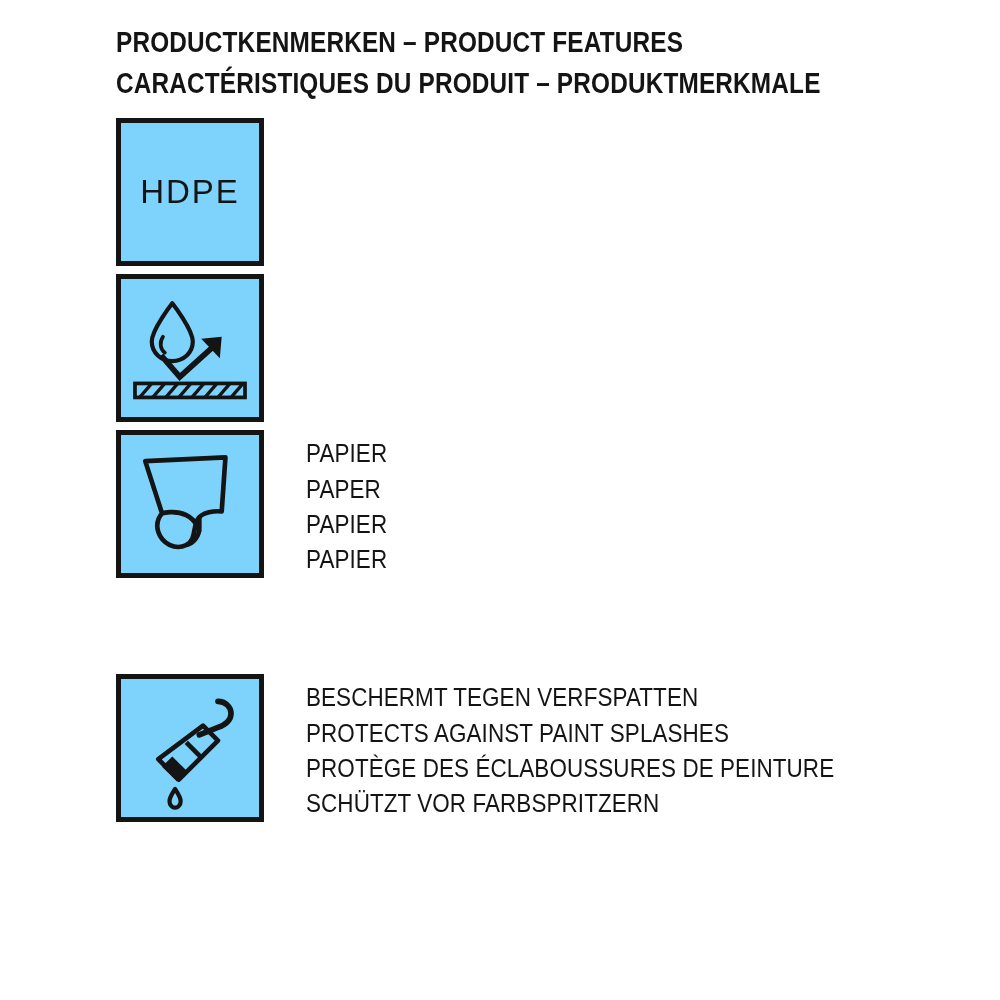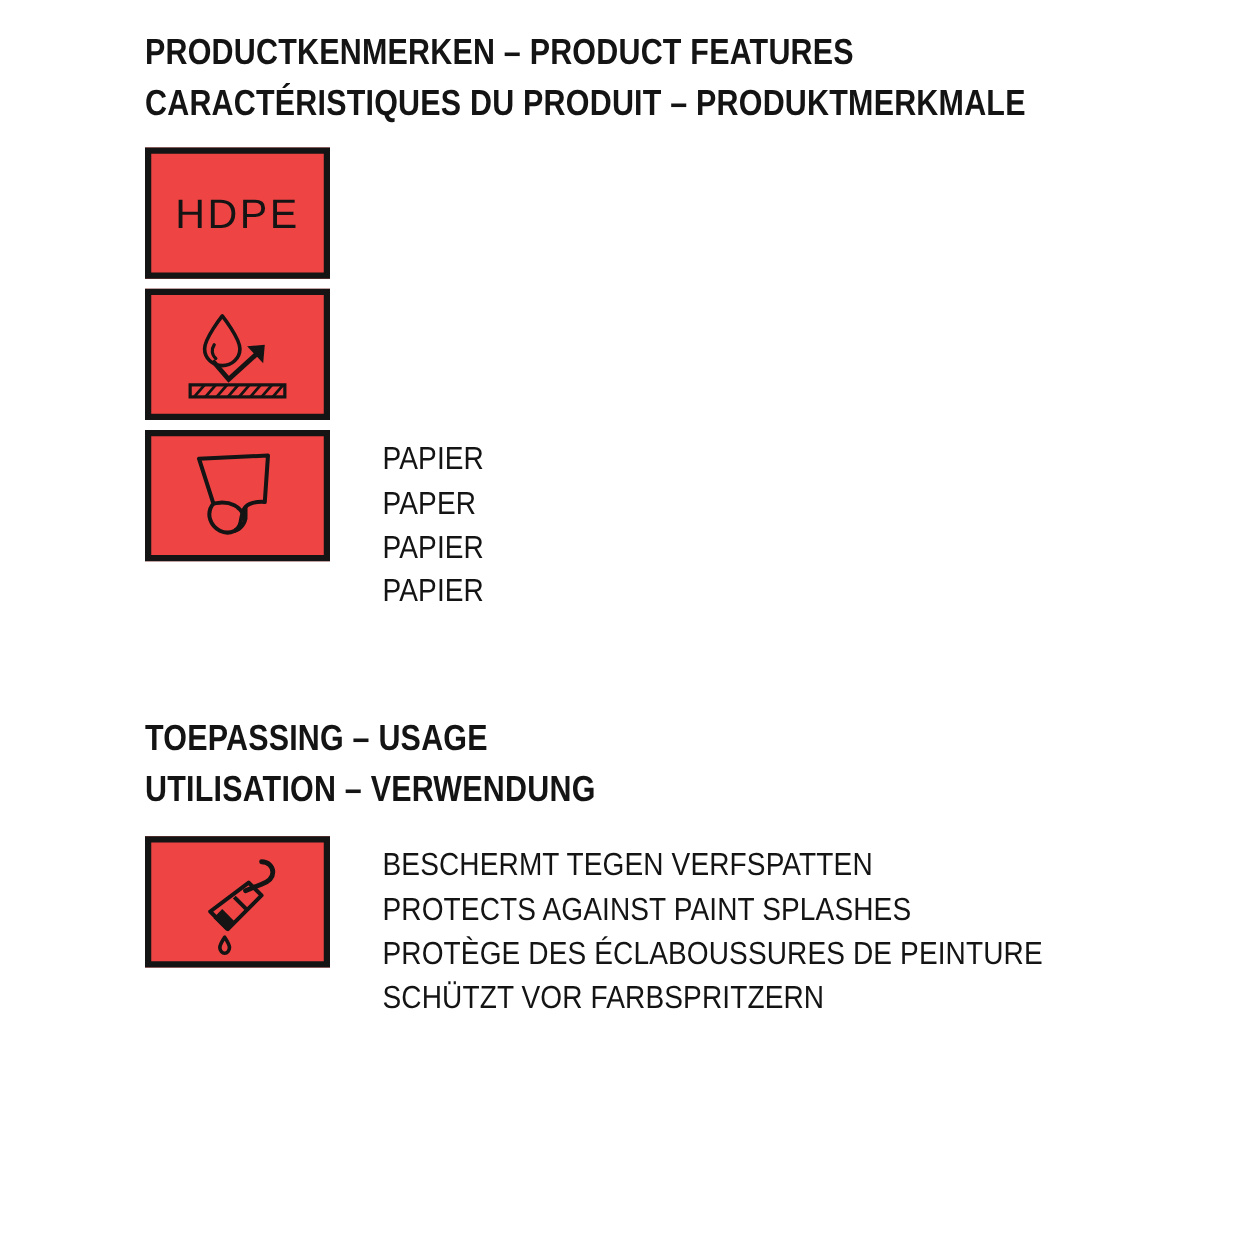--- a/index.html
+++ b/index.html
@@ -39,26 +39,26 @@
   .rows {
     margin-top: 14px;
   }
   .row {
     display: flex;
     align-items: flex-start;
     margin-bottom: 8px;
   }
   .icon-box {
     width: 148px;
-    height: 105px;
+    height: 148px;
     border: 5px solid #141414;
     box-sizing: border-box;
     flex: 0 0 auto;
     position: relative;
-    background: #ef4444;
+    background: #7dd3fc;
   }
   .icon-box svg {
     display: block;
     width: 100%;
     height: 100%;
   }
   .hdpe-label {
     position: absolute;
     left: 0;
     right: 0;
@@ -146,24 +146,20 @@
         <div class="line">PAPER</div>
         <div class="line">PAPIER</div>
         <div class="line">PAPIER</div>
       </div>
     </div>
 
   </div>
 
   <div class="gap-big"></div>
 
-  <div class="heading-block">
-    <div class="section-heading">TOEPASSING – USAGE</div>
-    <div class="section-heading">UTILISATION – VERWENDUNG</div>
-  </div>
 
   <div class="usage-rows">
     <div class="row">
       <div class="icon-box">
         <svg viewBox="0 0 148 148" xmlns="http://www.w3.org/2000/svg">
 
           <path d="M104 24 C112 24 118 30 118 37 C118 44 112 49 104 52 L84 60" fill="none" stroke="#141414" stroke-width="6" stroke-linecap="round"></path>
 
           <path d="M88 50 L104 66 L62 108 L40 86 Z" fill="none" stroke="#141414" stroke-width="5" stroke-linejoin="round"></path>
           <path d="M70 68 L86 84" fill="none" stroke="#141414" stroke-width="5"></path>

